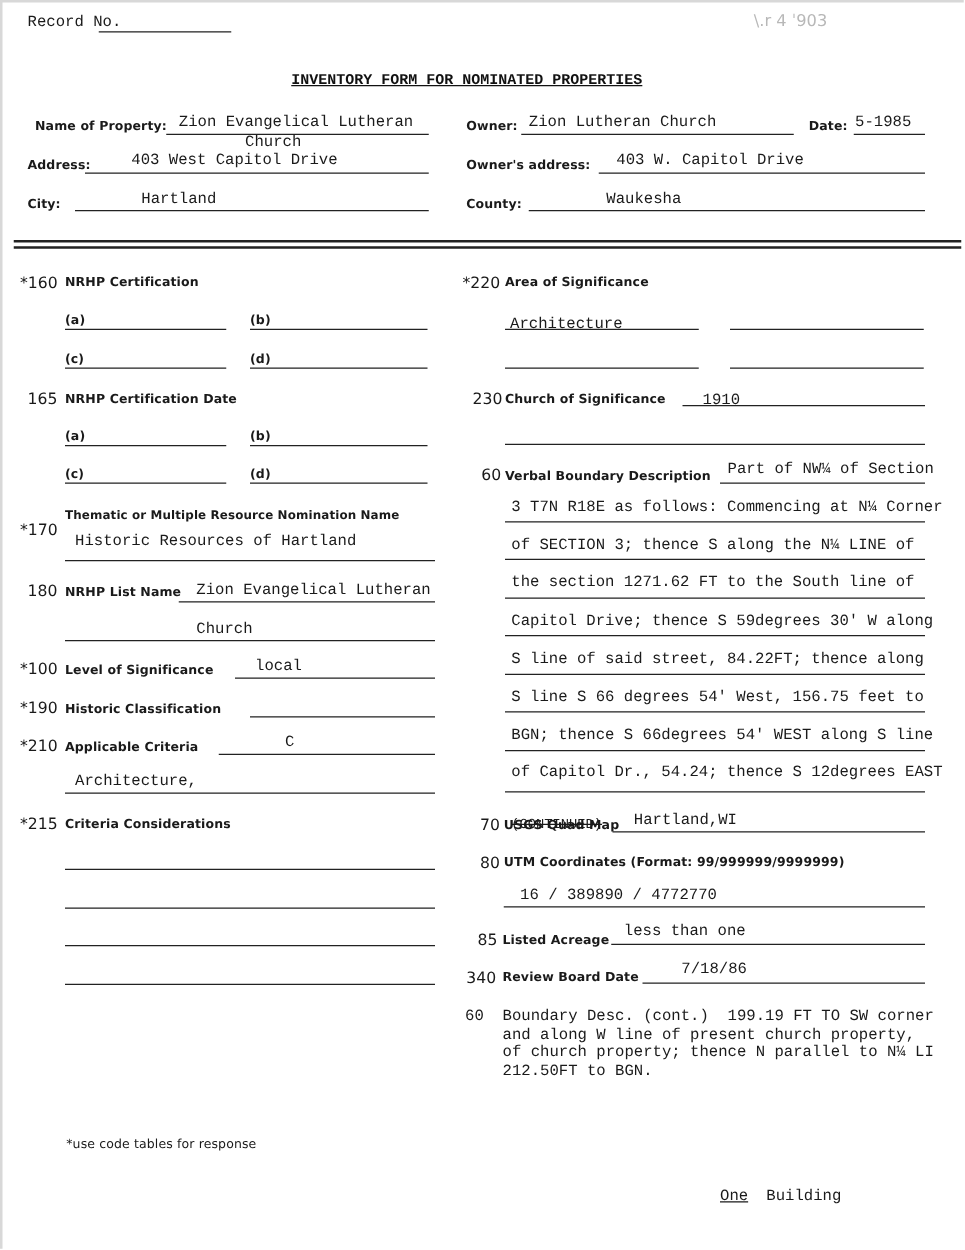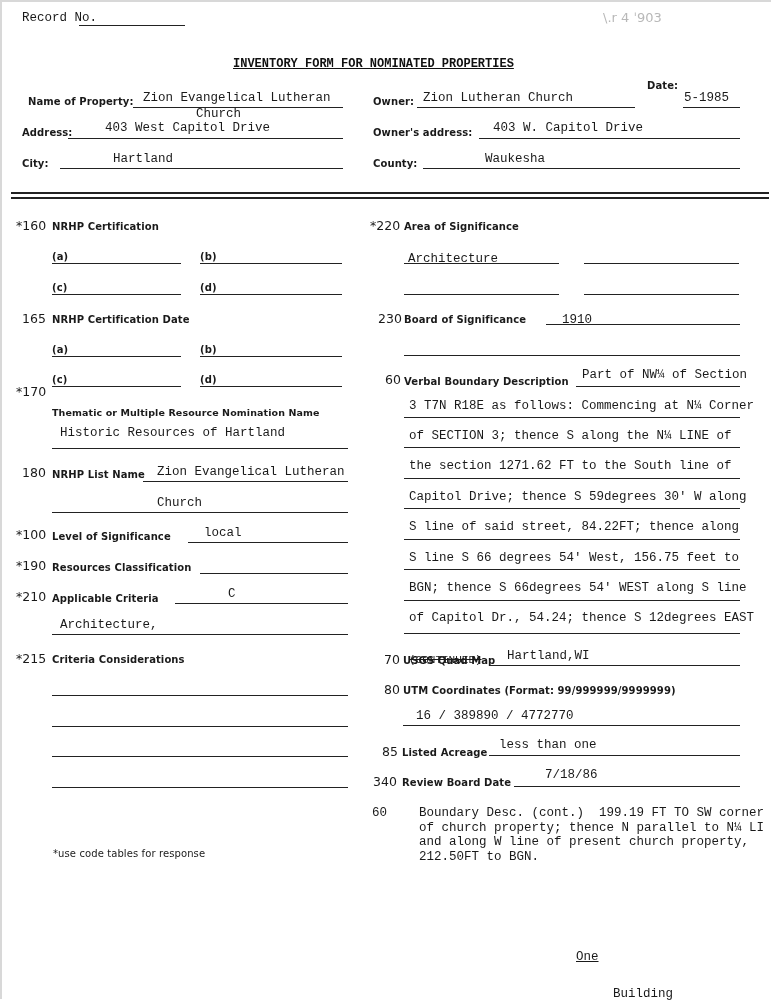--- a/index.html
+++ b/index.html
@@ -37,21 +37,21 @@
 <span class="abs mono" style="left:105px;top:121px;">403 West Capitol Drive</span>
 <div class="line" style="left:68px;top:138px;width:275px;"></div>
 
 <span class="abs lbl" style="left:22px;top:158px;">City:</span>
 <span class="abs mono" style="left:113px;top:152px;">Hartland</span>
 <div class="line" style="left:60px;top:168px;width:283px;"></div>
 
 <span class="abs lbl" style="left:373px;top:96px;">Owner:</span>
 <span class="abs mono" style="left:423px;top:91px;">Zion Lutheran Church</span>
 <div class="line" style="left:417px;top:107px;width:218px;"></div>
-<span class="abs lbl" style="left:647px;top:80px;">Date:</span>
+<span class="abs lbl" style="left:647px;top:96px;">Date:</span>
 <span class="abs mono" style="left:684px;top:91px;">5-1985</span>
 <div class="line" style="left:683px;top:107px;width:57px;"></div>
 
 <span class="abs lbl" style="left:373px;top:127px;">Owner's address:</span>
 <span class="abs mono" style="left:493px;top:121px;">403 W. Capitol Drive</span>
 <div class="line" style="left:479px;top:138px;width:261px;"></div>
 
 <span class="abs lbl" style="left:373px;top:158px;">County:</span>
 <span class="abs mono" style="left:485px;top:152px;">Waukesha</span>
 <div class="line" style="left:423px;top:168px;width:317px;"></div>
@@ -74,67 +74,67 @@
 <span class="abs lbl" style="left:52px;top:314px;">NRHP Certification Date</span>
 <span class="abs lbl" style="left:52px;top:344px;">(a)</span>
 <div class="line" style="left:52px;top:356px;width:129px;"></div>
 <span class="abs lbl" style="left:200px;top:344px;">(b)</span>
 <div class="line" style="left:200px;top:356px;width:142px;"></div>
 <span class="abs lbl" style="left:52px;top:374px;">(c)</span>
 <div class="line" style="left:52px;top:386px;width:129px;"></div>
 <span class="abs lbl" style="left:200px;top:374px;">(d)</span>
 <div class="line" style="left:200px;top:386px;width:142px;"></div>
 
-<span class="abs num" style="left:16px;top:384px;">*170</span>
+<span class="abs num" style="left:16px;top:416px;">*170</span>
 <span class="abs lbl" style="left:52px;top:407px;font-size:9.5px;">Thematic or Multiple Resource Nomination Name</span>
 <span class="abs mono" style="left:60px;top:426px;">Historic Resources of Hartland</span>
 <div class="line" style="left:52px;top:448px;width:296px;"></div>
 
 <span class="abs num" style="left:22px;top:465px;">180</span>
 <span class="abs lbl" style="left:52px;top:469px;">NRHP List Name</span>
 <span class="abs mono" style="left:157px;top:465px;">Zion Evangelical Lutheran</span>
 <div class="line" style="left:143px;top:481px;width:205px;"></div>
 <span class="abs mono" style="left:157px;top:496px;">Church</span>
 <div class="line" style="left:52px;top:512px;width:296px;"></div>
 
 <span class="abs num" style="left:16px;top:527px;">*100</span>
 <span class="abs lbl" style="left:52px;top:531px;">Level of Significance</span>
 <span class="abs mono" style="left:204px;top:526px;">local</span>
 <div class="line" style="left:188px;top:542px;width:160px;"></div>
 
 <span class="abs num" style="left:16px;top:558px;">*190</span>
-<span class="abs lbl" style="left:52px;top:562px;">Resources Classification</span>
+<span class="abs lbl" style="left:52px;top:562px;">Historic Classification</span>
 <div class="line" style="left:200px;top:573px;width:148px;"></div>
 
 <span class="abs num" style="left:16px;top:589px;">*210</span>
 <span class="abs lbl" style="left:52px;top:593px;">Applicable Criteria</span>
 <span class="abs mono" style="left:228px;top:587px;">C</span>
 <div class="line" style="left:175px;top:603px;width:173px;"></div>
 <span class="abs mono" style="left:60px;top:618px;">Architecture,</span>
 <div class="line" style="left:52px;top:634px;width:296px;"></div>
 
 <span class="abs num" style="left:16px;top:651px;">*215</span>
 <span class="abs lbl" style="left:52px;top:654px;">Criteria Considerations</span>
 <div class="line" style="left:52px;top:695px;width:296px;"></div>
 <div class="line" style="left:52px;top:726px;width:296px;"></div>
 <div class="line" style="left:52px;top:756px;width:296px;"></div>
 <div class="line" style="left:52px;top:787px;width:296px;"></div>
 
-<span class="abs lbl" style="left:53px;top:848px;font-weight:normal;text-align:center;">*use code tables for response</span>
+<span class="abs lbl" style="left:53px;top:910px;font-weight:normal;text-align:center;">*use code tables for response</span>
 
 <span class="abs num" style="left:370px;top:218px;">*220</span>
 <span class="abs lbl" style="left:404px;top:221px;">Area of Significance</span>
 <span class="abs mono" style="left:408px;top:252px;">Architecture</span>
 <div class="line" style="left:404px;top:263px;width:155px;"></div>
 <div class="line" style="left:584px;top:263px;width:155px;"></div>
 <div class="line" style="left:404px;top:294px;width:155px;"></div>
 <div class="line" style="left:584px;top:294px;width:155px;"></div>
 
 <span class="abs num" style="left:378px;top:311px;">230</span>
-<span class="abs lbl" style="left:404px;top:314px;">Board of Significance</span>
+<span class="abs lbl" style="left:404px;top:314px;">Church of Significance</span>
 <span class="abs mono" style="left:562px;top:313px;">1910</span>
 <div class="line" style="left:546px;top:324px;width:194px;"></div>
 <div class="line" style="left:404px;top:355px;width:336px;"></div>
 
 <span class="abs num" style="left:385px;top:372px;">60</span>
 <span class="abs lbl" style="left:404px;top:376px;">Verbal Boundary Description</span>
 <span class="abs mono" style="left:582px;top:368px;">Part of NW¼ of Section</span>
 <div class="line" style="left:576px;top:386px;width:164px;"></div>
 <span class="abs mono" style="left:409px;top:399px;">3 T7N R18E as follows: Commencing at N¼ Corner</span>
 <div class="line" style="left:404px;top:417px;width:336px;"></div>
@@ -168,21 +168,21 @@
 <span class="abs lbl" style="left:402px;top:747px;">Listed Acreage</span>
 <span class="abs mono" style="left:499px;top:738px;">less than one</span>
 <div class="line" style="left:489px;top:755px;width:251px;"></div>
 
 <span class="abs num" style="left:373px;top:774px;">340</span>
 <span class="abs lbl" style="left:402px;top:777px;">Review Board Date</span>
 <span class="abs mono" style="left:545px;top:768px;">7/18/86</span>
 <div class="line" style="left:514px;top:786px;width:226px;"></div>
 
 <span class="abs mono" style="left:372px;top:806px;">60</span>
-<div class="abs" style="left:402px;top:806px;margin-left:17px;">
+<div class="abs" style="left:402px;top:806px;">
   <div class="cont">Boundary Desc. (cont.)  199.19 FT TO SW corner</div>
+  <div class="cont">and along W line of present church property,</div>
   <div class="cont">of church property; thence N parallel to N¼ LI</div>
-  <div class="cont">and along W line of present church property,</div>
   <div class="cont">212.50FT to BGN.</div>
 </div>
 
 <span class="abs mono" style="left:576px;top:950px;text-decoration:underline;">One</span>
-<span class="abs mono" style="left:613px;top:987px;">Building</span>
+<span class="abs mono" style="left:613px;top:950px;">Building</span>
 
 </body></html>

